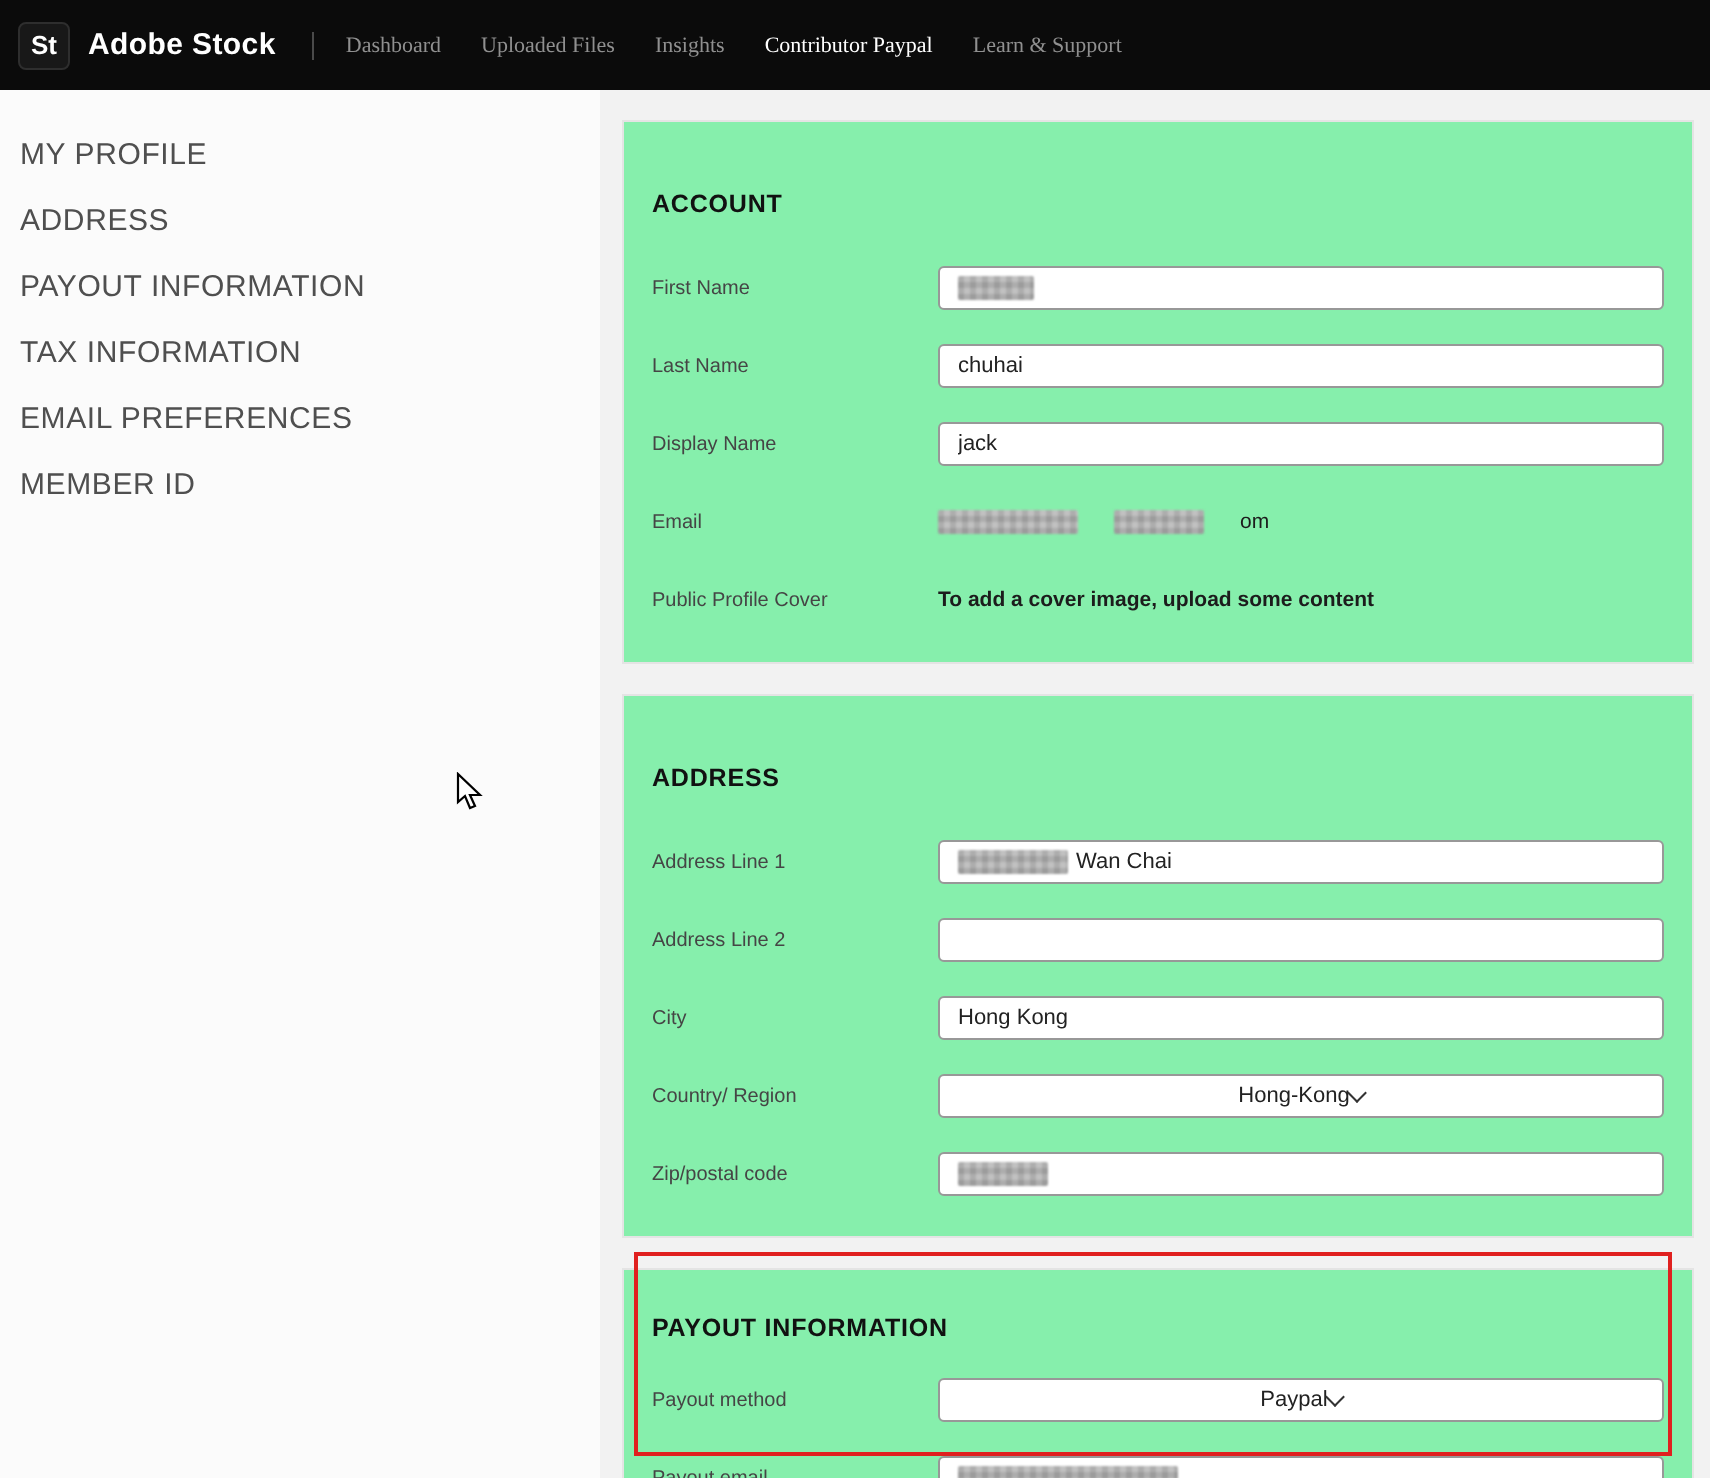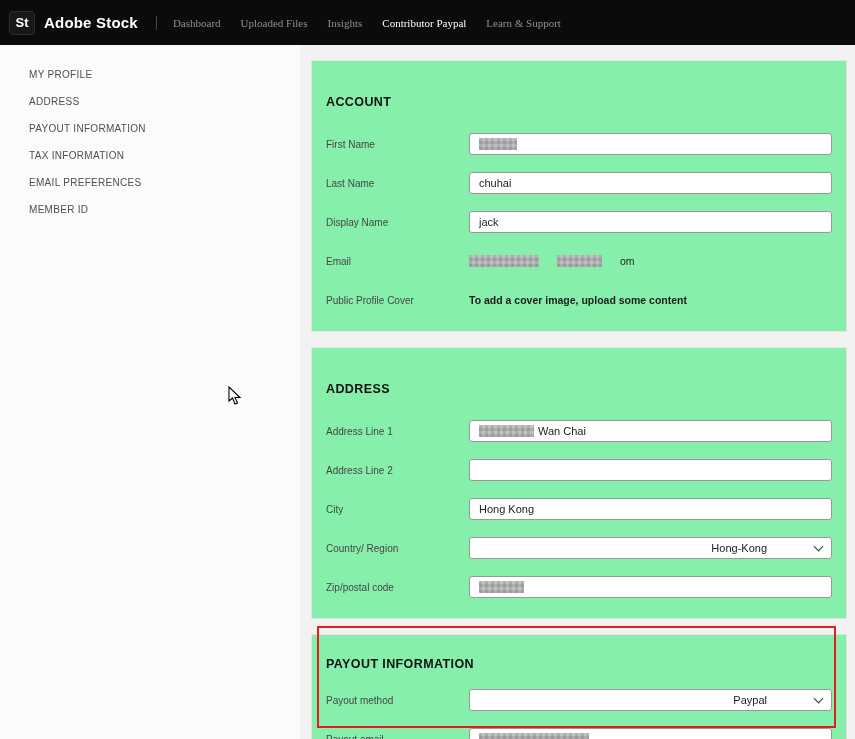--- a/index.html
+++ b/index.html
@@ -26,21 +26,21 @@
   .brand { color:#fff; font-weight:bold; font-size:15px; margin-left:9px; letter-spacing:.2px; }
   .nav-divider { width:1px; height:14px; background:#4a4a4a; margin:0 16px 0 18px; }
   .nav-items { display:flex; align-items:center;font-family:Liberation Serif, serif; }
   .nav-item { color:#909090; font-size:11px; margin-right:20px; text-decoration:none; cursor:pointer; }
   .nav-item.active { color:#ffffff; }
 
   
   .page { display:flex; height:706px; }
   .sidebar { width:300px; background:#fbfbfb; padding-top:16px; flex-shrink:0; }
   .sidebar-item {
-    padding:8px 29px; font-size:10px; color:#4f4f4f;
+    padding:8px 10px; font-size:15px; color:#4f4f4f;
     letter-spacing:.3px; cursor:pointer;
   }
   .main { flex:1; padding:15px 8px 0 11px; display:flex; flex-direction:column; gap:15px; }
 
   
   .card { background:#86efac; border:1px solid #e4e4e4; padding:26px 14px 20px 14px; }
   .card-title { font-size:12.5px; font-weight:bold; color:#111; letter-spacing:.4px; margin:8px 0 24px 0; }
   .card.payout { padding-top:16px; }
   .card.payout .card-title { margin:6px 0 18px 0; }
 
@@ -48,21 +48,21 @@
   .row:last-child { margin-bottom:0; }
   .field-label { width:143px; flex-shrink:0; font-size:10px; color:#454545; }
 
   .text-input, .input-box {
     flex:1; height:22px; border:1px solid #989898; border-radius:3px;
     font-size:11px; color:#222; padding:0 9px; background:#fff;
     font-family:"Liberation Sans", sans-serif;
   }
   .text-input { outline:none; }
   .input-box { display:flex; align-items:center; }
-  .input-box.select { justify-content:flex-end; cursor:pointer;gap:48px; }
+  .input-box.select { justify-content:center; cursor:pointer; }
   .chev {
     width:7px; height:7px;
     border-right:1.5px solid #333; border-bottom:1.5px solid #333;
     transform:rotate(45deg); margin-top:-4px; flex-shrink:0;
   }
 
   .static-value { flex:1; font-size:10.5px; color:#1c1c1c; display:flex; align-items:center; gap:18px; }
   .bold-note { font-weight:bold; }
 
   

